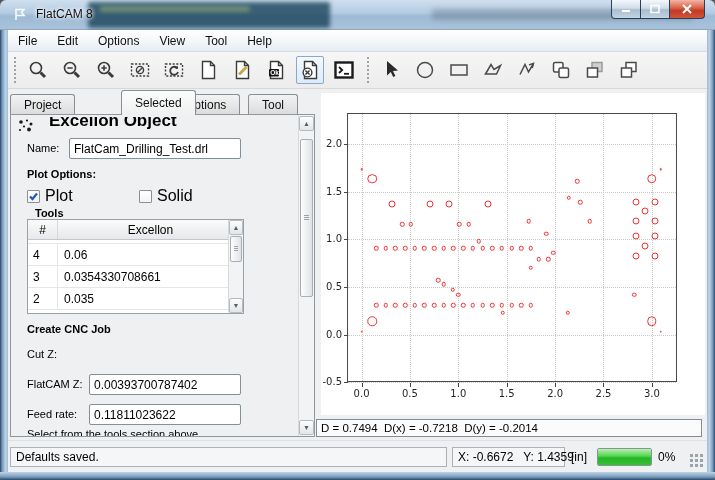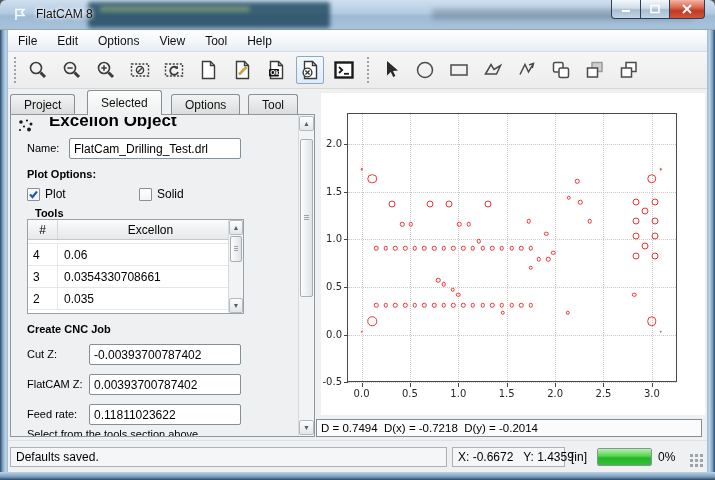--- a/index.html
+++ b/index.html
@@ -38,32 +38,32 @@
     background:linear-gradient(180deg,#f6f6f6,#ececec);border-bottom:1px solid #d8d8d8;}
   .grip{width:7px;height:26px;margin:0 3px;background-image:radial-gradient(circle,#9aa4ad 35%,transparent 40%);
     background-size:4px 4px;background-position:center;background-repeat:repeat-y;}
   .tbb{width:28px;height:28px;margin:0 3px;display:flex;align-items:center;justify-content:center;border:1px solid transparent;border-radius:2px;}
   .tbb.active{border:1px solid #89a8cc;background:linear-gradient(180deg,#f4f9ff,#dcebfb);}
   
   .tabbar{position:absolute;left:8px;top:90px;width:307px;height:25px;}
   .tab{position:absolute;bottom:0;height:21px;padding:0 13px;font-size:12px;color:#111;
     border:1px solid #898f96;border-bottom:none;border-radius:3px 3px 0 0;
     background:linear-gradient(180deg,#f3f3f3,#d9dbdd);display:flex;align-items:center;}
-  .tab.active{height:25px;background:linear-gradient(180deg,#fcfcfc,#eef0f1);z-index:2;}
+  .tab.active{height:25px;background:linear-gradient(180deg,#fcfcfc,#eef0f1);z-index:2;margin-left:34px;}
   
   .left-panel{position:absolute;left:10px;top:114px;width:305px;height:323px;
     border:1px solid #8f979e;background:#eef0f1;overflow:hidden;}
   .lp-head{position:absolute;left:8px;top:2px;height:17px;overflow:hidden;width:250px;}
   .lp-title{font-size:17px;font-weight:bold;color:#000;margin-top:-6px;margin-left:30px;white-space:nowrap;}
   .drill-ico{position:absolute;left:6px;top:3px;}
   .row-label{position:absolute;font-size:11px;color:#000;}
   .bold{font-weight:bold;}
   .tfield{position:absolute;height:21px;border:1px solid #82909c;border-radius:2px;background:#fff;
     font-family:"Liberation Sans",sans-serif;font-size:12px;padding:0 4px;color:#000;}
-  .cb{position:absolute;display:flex;align-items:center;font-size:12px;color:#000;}
+  .cb{position:absolute;display:flex;align-items:center;font-size:16px;color:#000;}
   .cb .box{width:13px;height:13px;border:1px solid #8a9097;background:linear-gradient(180deg,#fff,#f2f4f6);
     margin-right:5px;display:flex;align-items:center;justify-content:center;border-radius:1px;}
   
   .tools-table{position:absolute;left:16px;top:104px;width:217px;height:95px;border:1px solid #98a0a8;background:#fff;}
   .tt-head{display:flex;height:20px;background:linear-gradient(180deg,#fbfbfb,#e6e8ea);border-bottom:1px solid #c4c8cc;}
   .tt-h{font-size:12px;color:#000;display:flex;align-items:center;justify-content:center;}
   .tt-h1{width:30px;border-right:1px solid #d4d8db;}
   .tt-h2{flex:1;}
   .tt-sliver{height:4px;border-bottom:1px solid #e4e6e8;}
   .tt-row{display:flex;height:22px;border-bottom:1px solid #e4e6e8;font-size:12px;color:#000;}
@@ -339,21 +339,20 @@
         <div class="sb-thumb" style="top:16px;height:26px;">
             <div class="sb-grip"></div>
           </div>
         <div class="sb-btn" style="bottom:0;">▼</div>
       </div>
     </div>
 
     <span class="row-label bold" style="left:16px;top:208px;">Create CNC Job</span>
 
     <span class="row-label" style="left:16px;top:233px;">Cut Z:</span>
-    <input class="tfield" style="left: 78px; top: 229px; width: 152px;" value="-0.00393700787402">
 
     <span class="row-label" style="left:16px;top:263px;">FlatCAM Z:</span>
     <input class="tfield" style="left: 78px; top: 259px; width: 152px;" value="0.00393700787402">
 
     <span class="row-label" style="left:16px;top:293px;">Feed rate:</span>
     <input class="tfield" style="left: 78px; top: 289px; width: 152px;" value="0.11811023622">
 
     <span class="row-label" style="left:16px;top:313px;">Select from the tools section above</span>
 
     <div class="sb" style="right:0;top:0;bottom:0;width:16px;">

